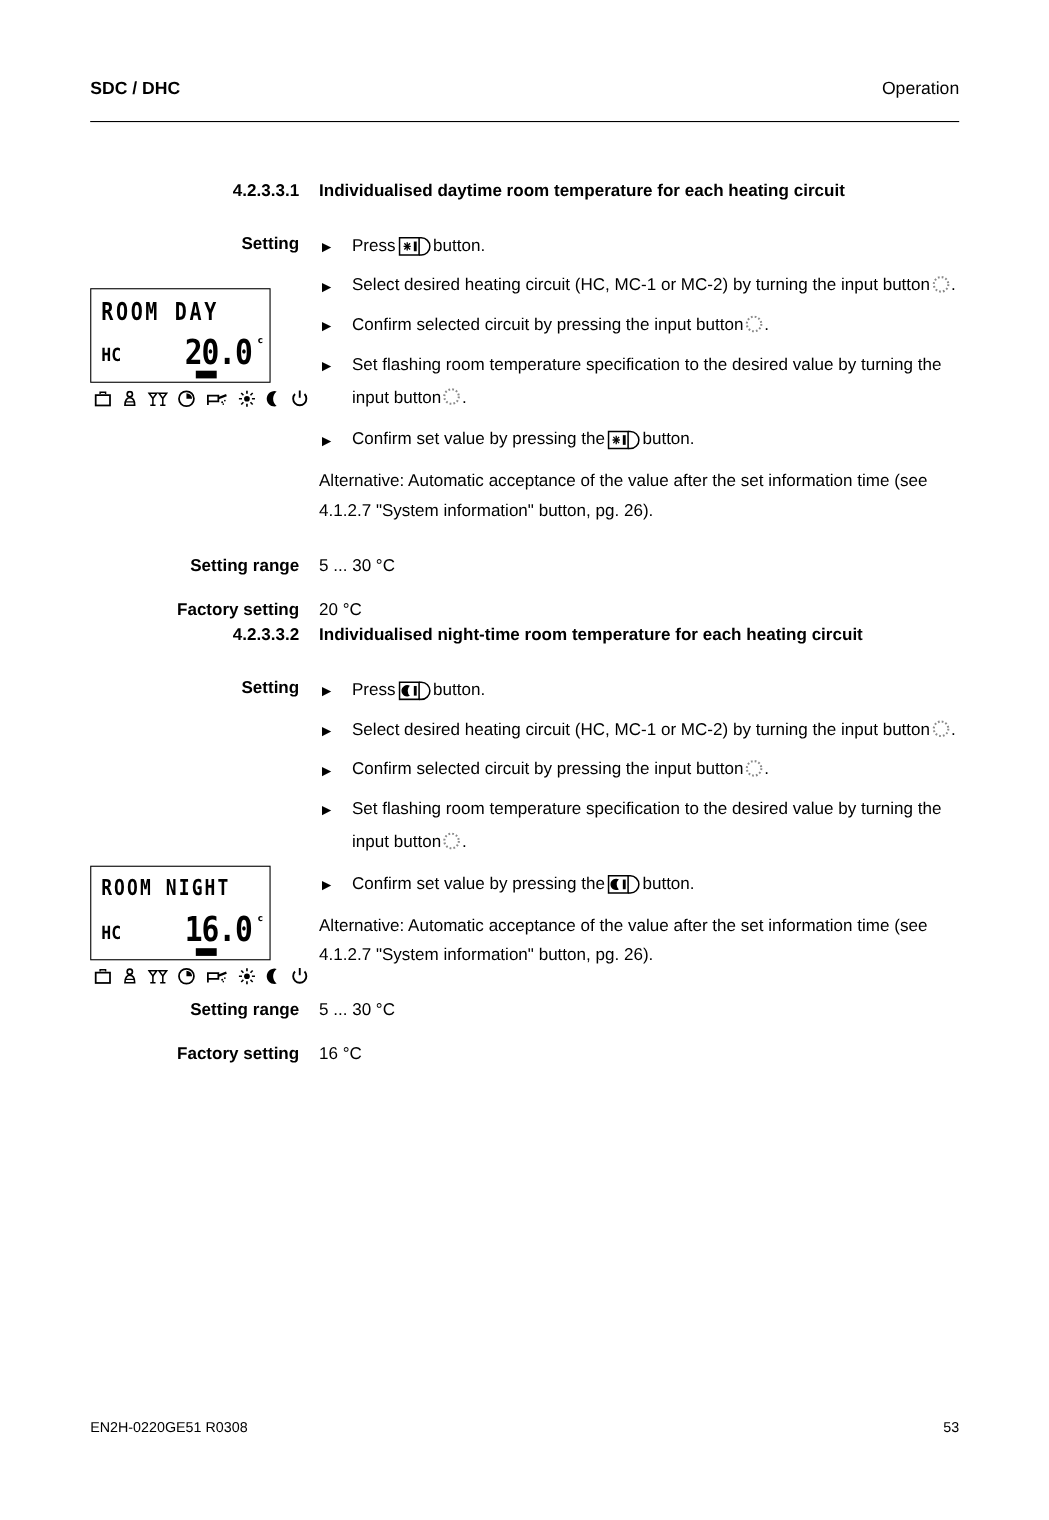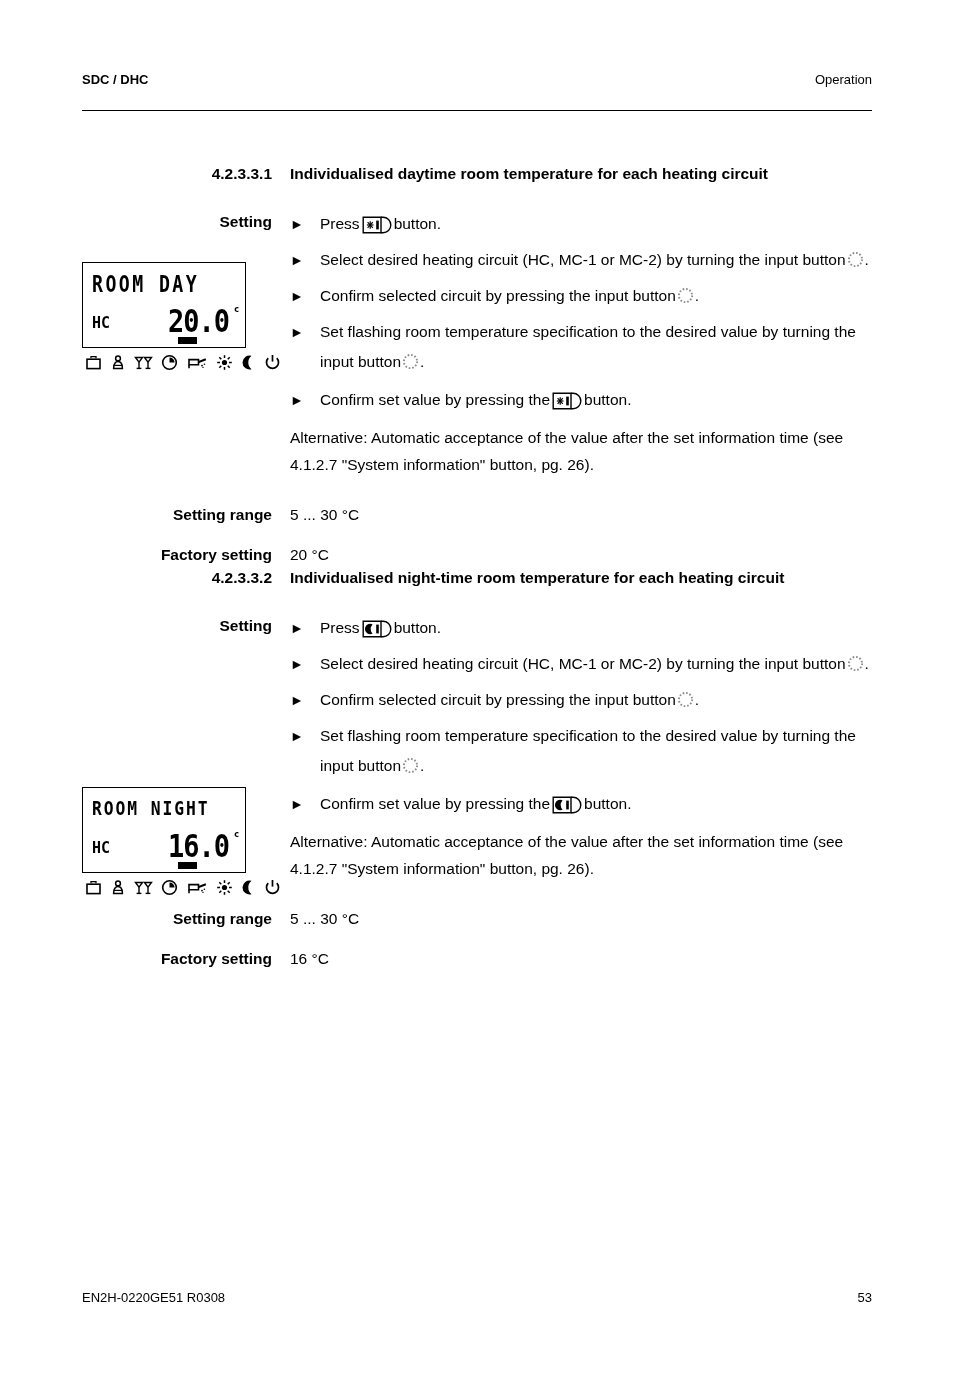--- a/index.html
+++ b/index.html
@@ -21,21 +21,21 @@
 
   
   .page-header {
     position: absolute;
     left: 82px;
     top: 72px;
     width: 790px;
     display: flex;
     justify-content: space-between;
     align-items: flex-end;
-    font-size: 13px;
+    font-size: 16px;
     font-weight: bold;
   }
   .page-header .hdr-right { font-weight: normal; }
   .header-rule {
     position: absolute;
     left: 82px;
     top: 110px;
     width: 790px;
     height: 1px;
     background: #000000;

